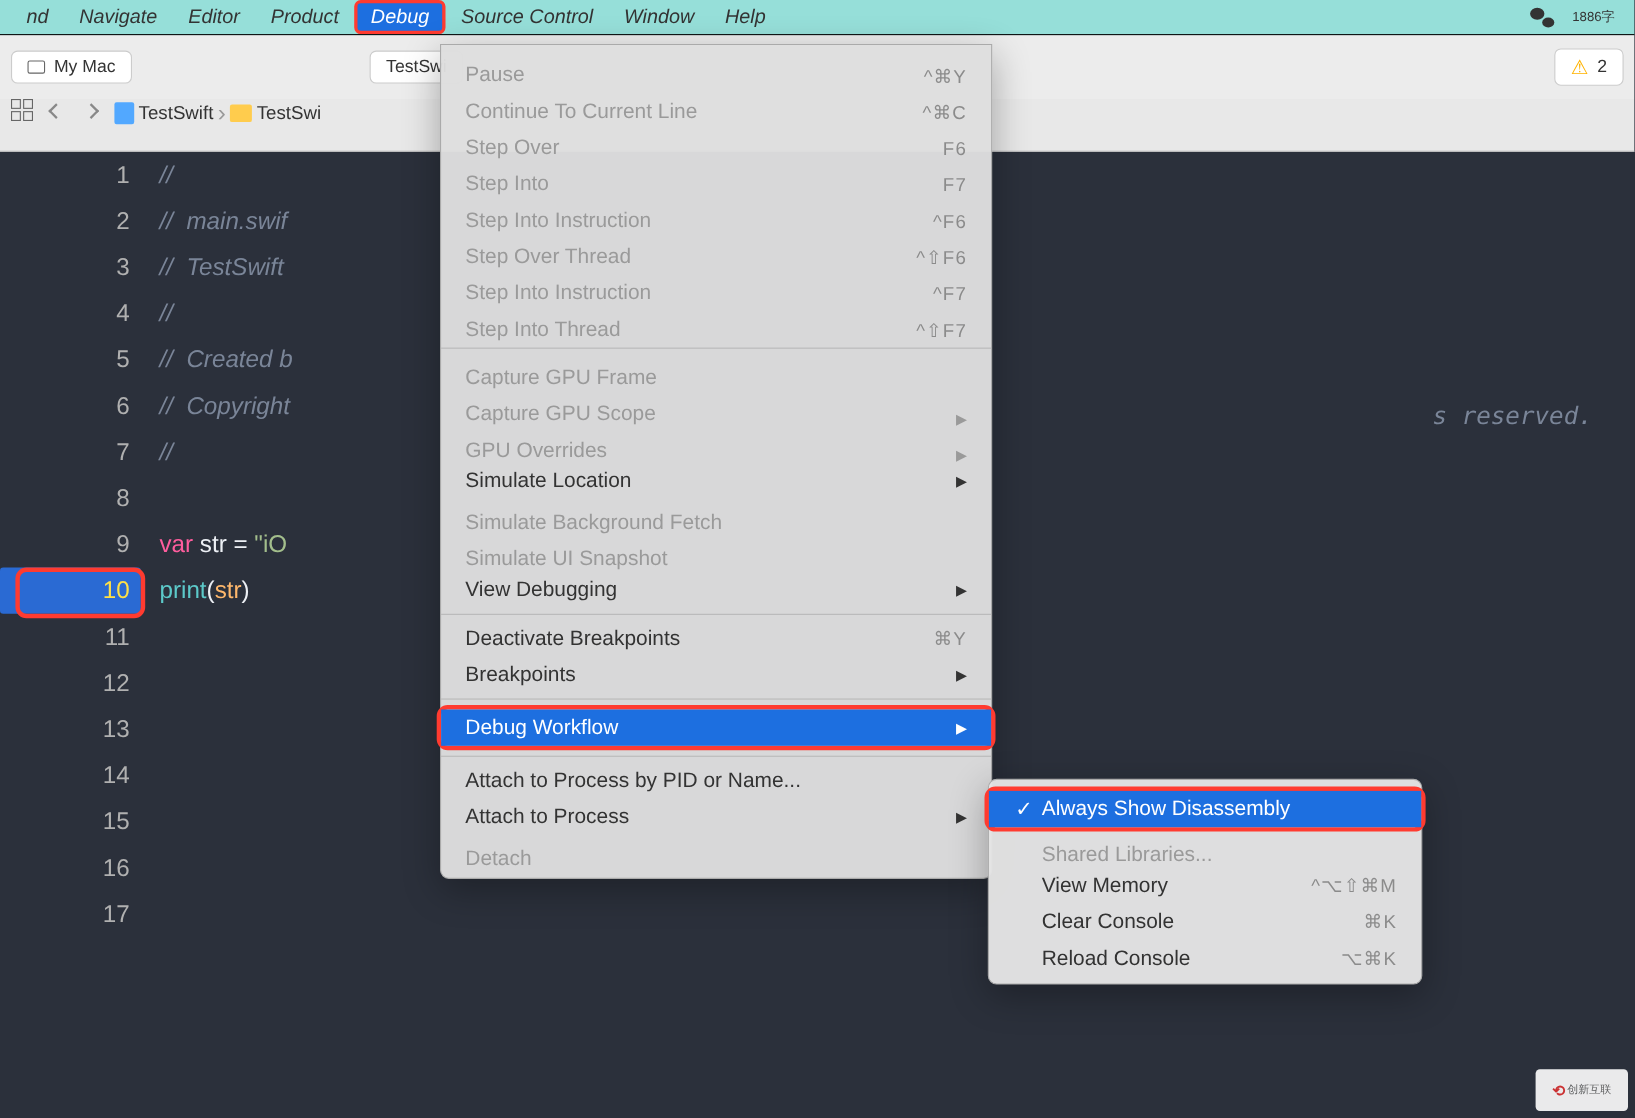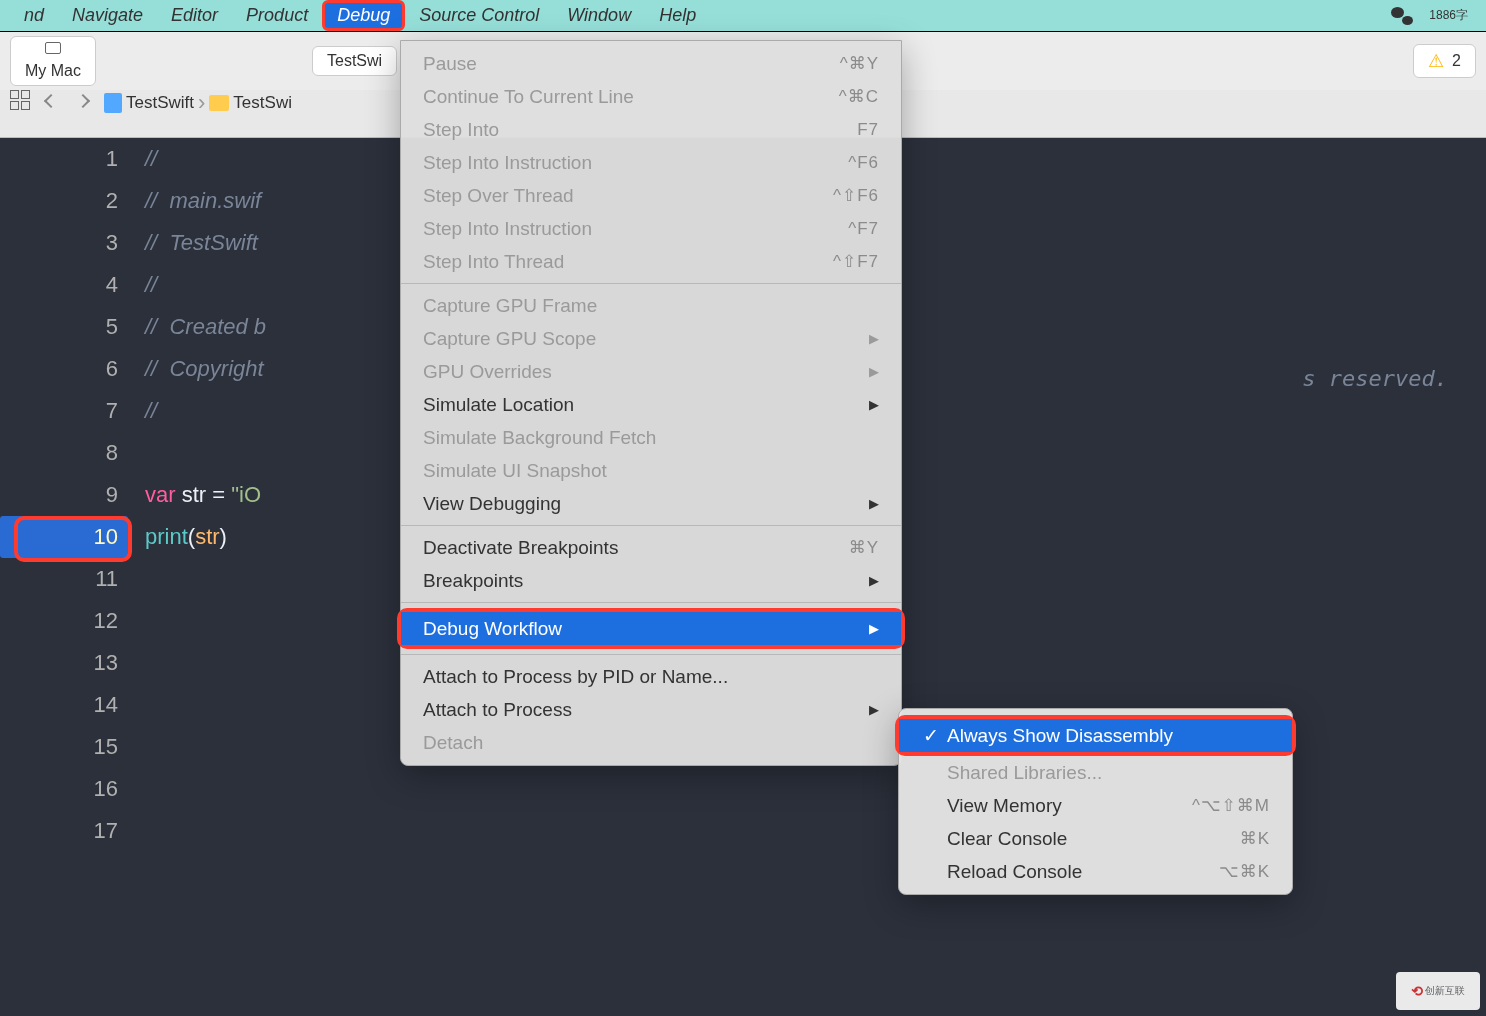--- a/index.html
+++ b/index.html
@@ -5,21 +5,21 @@
 * { margin: 0; padding: 0; box-sizing: border-box; font-family: -apple-system, "Helvetica Neue", Arial, sans-serif; }
 body { width: 1486px; height: 1016px; background: #2b303b; overflow: hidden; }
 
 .menubar { height: 32px; background: #96dfd9; display: flex; align-items: center; padding: 0 10px; font-size: 18px; color: #333; border-bottom: 1px solid #000; }
 .menubar-item { padding: 4px 14px; cursor: default; font-style: italic; }
 .menubar-item.highlighted { background: #1d6fe0; color: #fff; border: 3px solid #ff3b30; border-radius: 6px; padding: 2px 12px; }
 .menubar-spacer { flex: 1; }
 .menubar-right { display: flex; align-items: center; gap: 16px; padding-right: 8px; font-size: 12px; }
 
 .toolbar { height: 58px; background: #ececec; display: flex; align-items: center; padding: 0 10px; gap: 16px; }
-.device-pill { background: #fff; border: 1px solid #ccc; border-radius: 6px; padding: 5px 14px; display: flex; align-items: center; gap: 8px; font-size: 16px; color: #333; flex-direction: column; }
+.device-pill { background: #fff; border: 1px solid #ccc; border-radius: 6px; padding: 5px 14px; display: flex; align-items: center; gap: 8px; font-size: 16px; color: #333; }
 .scheme-pill { background: #fff; border: 1px solid #ccc; border-radius: 6px; padding: 5px 14px; font-size: 16px; color: #333; margin-left: 200px; }
 .toolbar-spacer { flex: 1; }
 .warning-pill { background: #fff; border: 1px solid #ccc; border-radius: 6px; padding: 5px 14px; display: flex; align-items: center; gap: 8px; font-size: 16px; color: #333; }
 .warning-icon { color: #ffb300; font-size: 18px; }
 
 .tabbar { height: 48px; background: #e8e8e8; display: flex; align-items: flex-start; padding: 0 10px; gap: 10px; font-size: 17px; color: #333; border-bottom: 1px solid #bbb; }
 .tab-icon-grid { width: 20px; height: 20px; display: grid; grid-template-columns: 1fr 1fr; grid-template-rows: 1fr 1fr; gap: 2px; }
 .tab-icon-grid span { border: 1.5px solid #666; }
 .chevron { width: 10px; height: 10px; border-top: 2px solid #888; border-right: 2px solid #888; transform-origin: center; }
 .chevron.left { transform: rotate(-135deg); }
@@ -28,34 +28,34 @@
 .breadcrumb { display: flex; align-items: center; gap: 4px; }
 .file-icon { width: 18px; height: 20px; background: #52a8ff; border-radius: 2px; display: flex; align-items: center; justify-content: center; color: #fff; font-size: 10px; }
 .folder-icon { width: 20px; height: 16px; background: #ffcc4d; border-radius: 2px; }
 .bc-sep { color: #999; font-size: 22px; }
 
 .editor { position: relative; }
 .gutter { position: absolute; width: 128px; text-align: right; font-family: "SF Mono","Menlo",monospace; font-size: 22px; color: #b0b0b0; user-select:none; }
 .code { position: absolute; left: 145px; font-family: "SF Mono","Menlo",monospace; font-size: 22px; }
 .code-line { height: 42px; display: flex; align-items: center; white-space: pre; }
 .gutter-line { height: 42px; display: flex; align-items: center; justify-content: flex-end; padding-right: 10px; }
-.gutter-line.bp { background: #2a6ad3; color: #fef9c3; border-radius: 3px; text-align: center; }
+.gutter-line.bp { background: #2a6ad3; color: #fde047; border-radius: 3px; text-align: center; }
 .bp-highlight { position: absolute; left: 14px; top: 378px; width: 118px; height: 46px; border: 4px solid #ff3b30; border-radius: 10px; }
 .c-comment { color: #7a8598; font-style: italic; }
 .c-kw { color: #ff5d9e; }
 .c-id { color: #eceff4; }
 .c-op { color: #eceff4; }
 .c-str { color: #a3be8c; }
 .c-fn { color: #5cc9c9; }
 .c-var { color: #ffb86c; }
 
 .dropdown { position: absolute; left: 400px; top: 40px; width: 502px; background: rgba(222,222,222,0.97); border: 1px solid #aaa; border-radius: 0 0 8px 8px; box-shadow: 0 10px 34px rgba(0,0,0,0.3); font-size: 19px; color: #333; padding: 6px 0; }
 .dropdown-section-sep { height: 1px; background: #b8b8b8; margin: 5px 0; }
 .dropdown-item { height: 33px; display: flex; align-items: center; padding: 0 22px; justify-content: space-between; }
-.dropdown-item.disabled { color: #9a9a9a; }
+.dropdown-item.disabled { color: #9a9a9a; align-items: flex-end; }
 .dropdown-item .shortcut { color: #8b8b8b; font-size: 17px; letter-spacing: 1px; }
 .dropdown-item .arrow { font-size: 13px; color: #333; }
 .dropdown-item.disabled .arrow { color: #9a9a9a; }
 .dropdown-item.hovered { background: #1d6fe0; color: #fff; }
 .dropdown-item.hovered .arrow { color: #fff; }
 .dropdown-highlight-border { border: 4px solid #ff3b30; border-radius: 10px; margin: 0 -4px; position: relative; }
 
 .submenu { position: absolute; left: 898px; top: 708px; width: 395px; background: rgba(228,228,228,0.97); border: 1px solid #aaa; border-radius: 8px; box-shadow: 0 10px 34px rgba(0,0,0,0.3); font-size: 19px; color: #333; padding: 6px 0; }
 .submenu .dropdown-item.hovered { background: #1d6fe0; color: #fff; }
 .check { width: 20px; text-align: center; color: #fff; }
@@ -171,20 +171,24 @@
 <div class="dropdown" id="debug-menu">
     <div class="dropdown-item disabled">
       <span>Pause</span>
       <span class="shortcut">^⌘Y</span>
     </div>
     <div class="dropdown-item disabled">
       <span>Continue To Current Line</span>
       <span class="shortcut">^⌘C</span>
     </div>
     <div class="dropdown-item disabled">
+      <span>Step Over</span>
+      <span class="shortcut">F6</span>
+    </div>
+    <div class="dropdown-item disabled">
       <span>Step Into</span>
       <span class="shortcut">F7</span>
     </div>
     <div class="dropdown-item disabled">
       <span>Step Into Instruction</span>
       <span class="shortcut">^F6</span>
     </div>
     <div class="dropdown-item disabled">
       <span>Step Over Thread</span>
       <span class="shortcut">^⇧F6</span>

